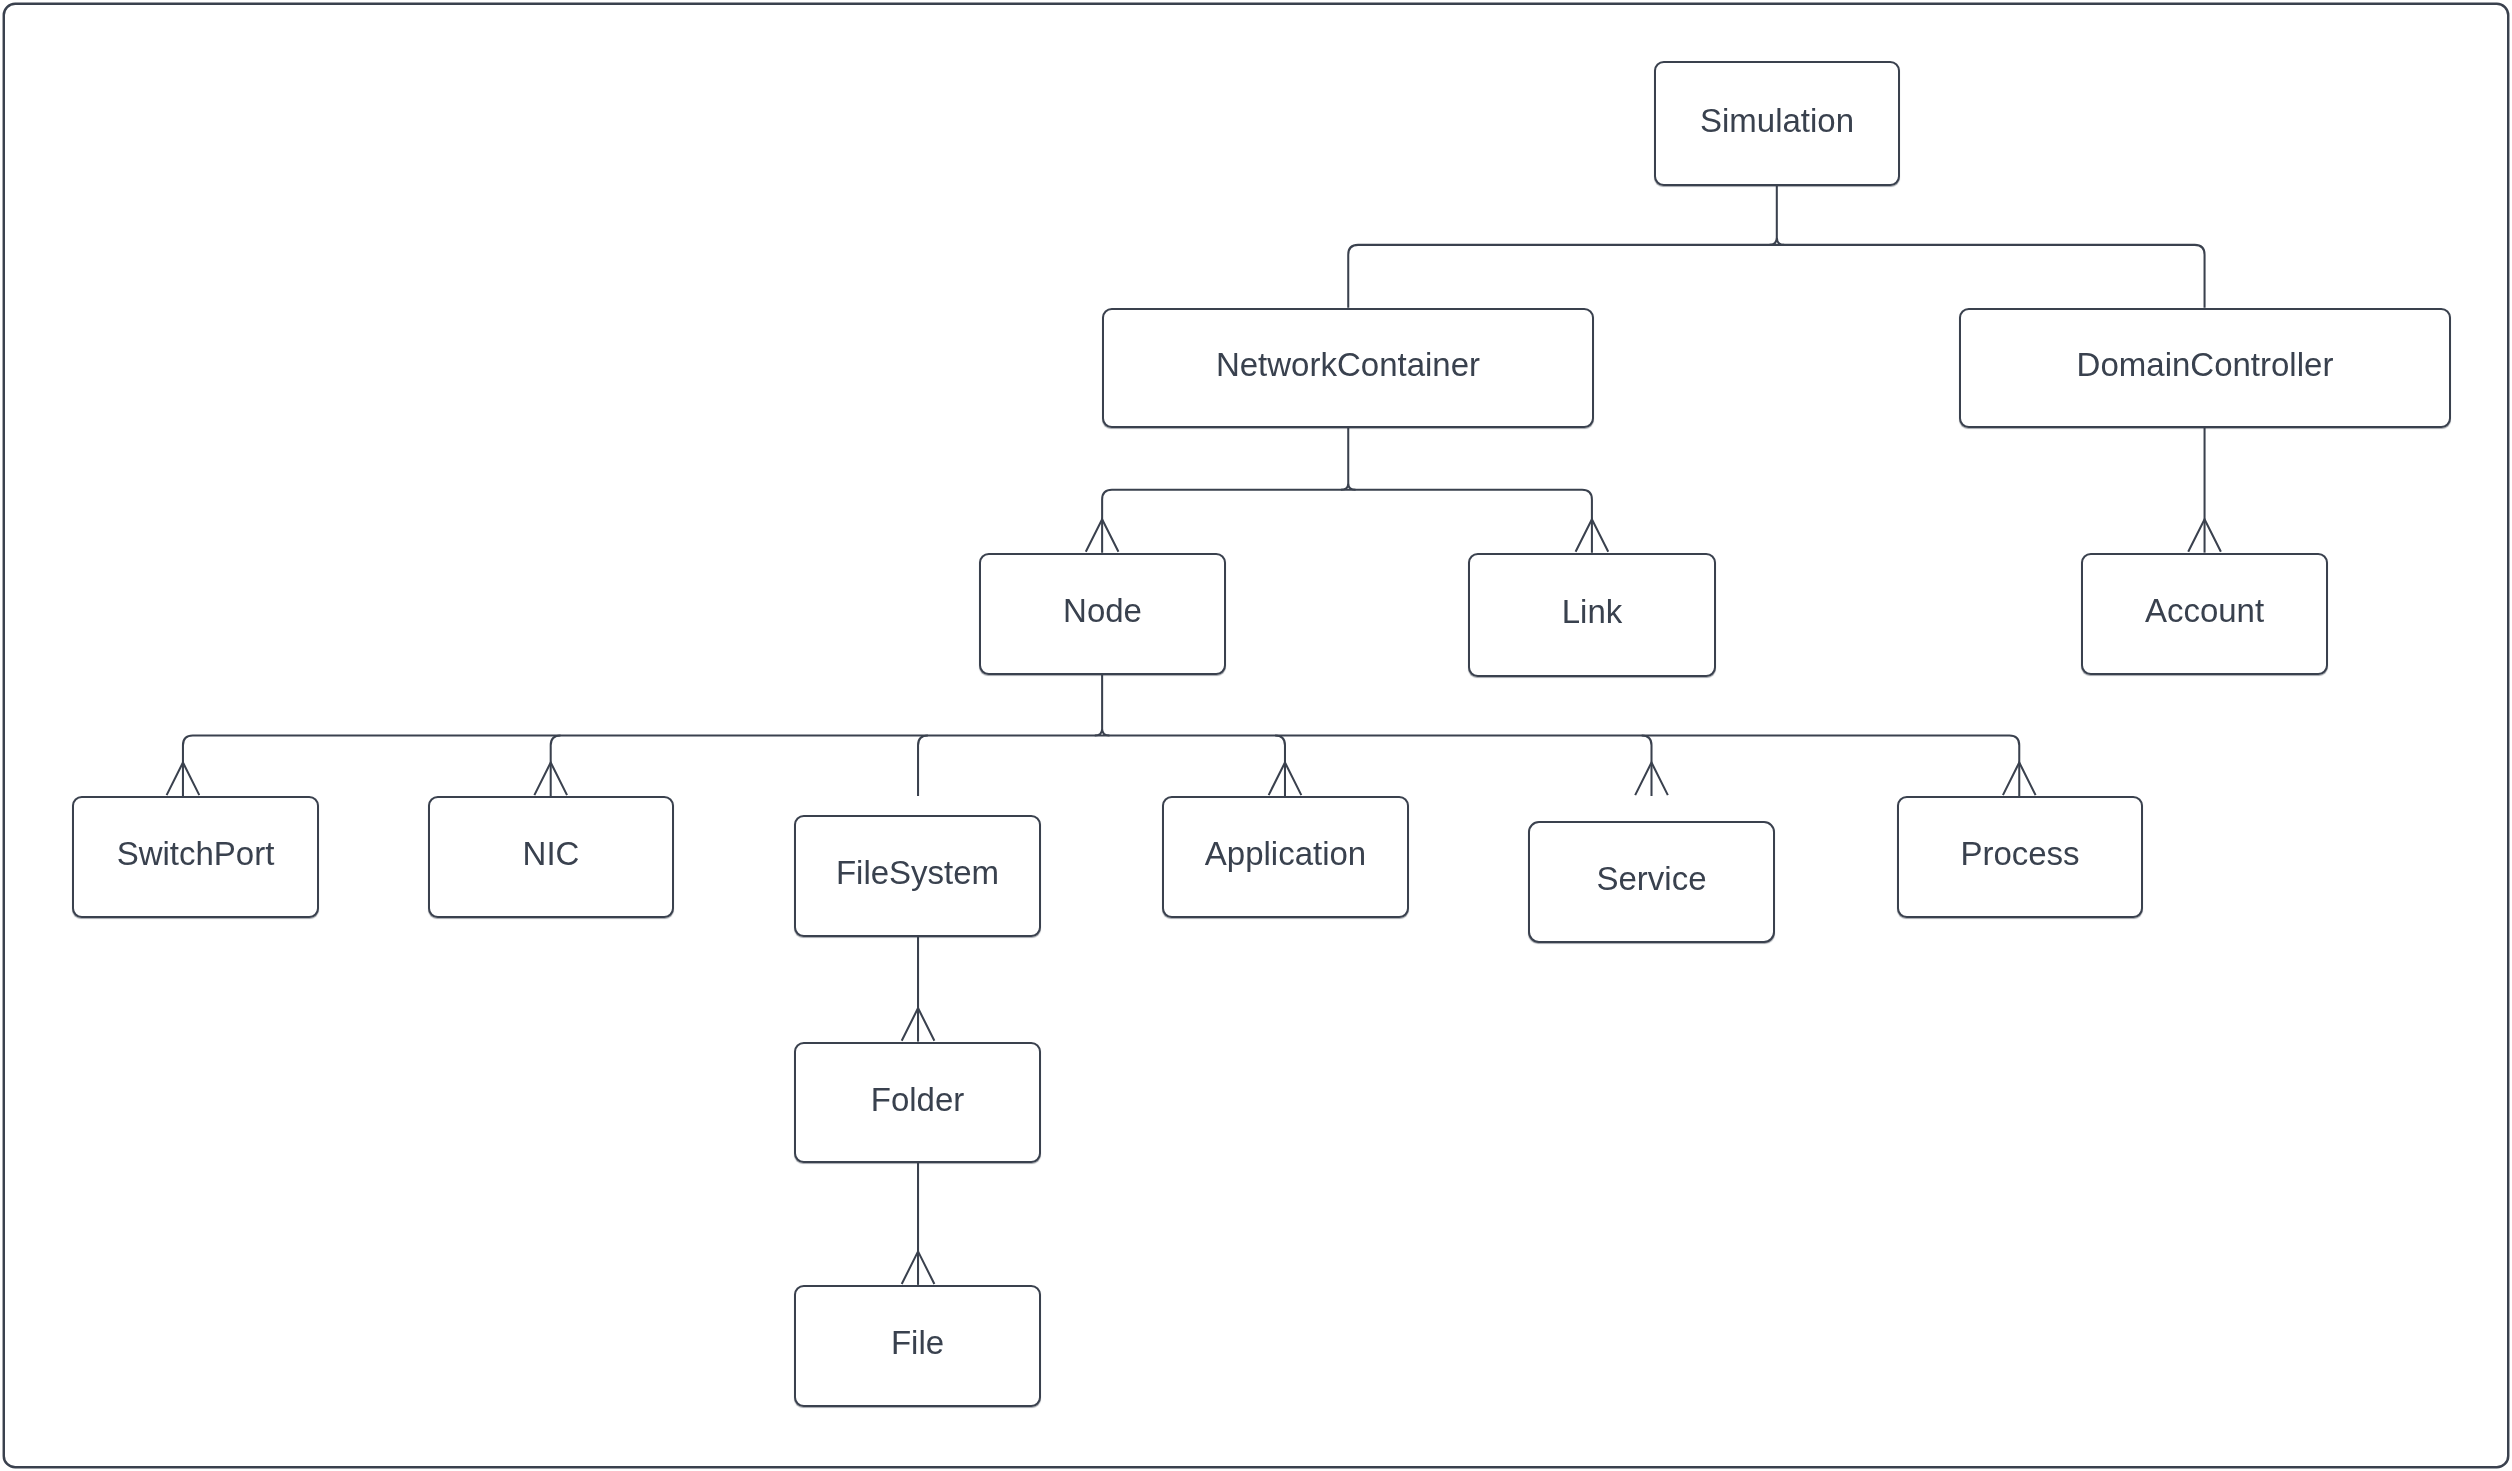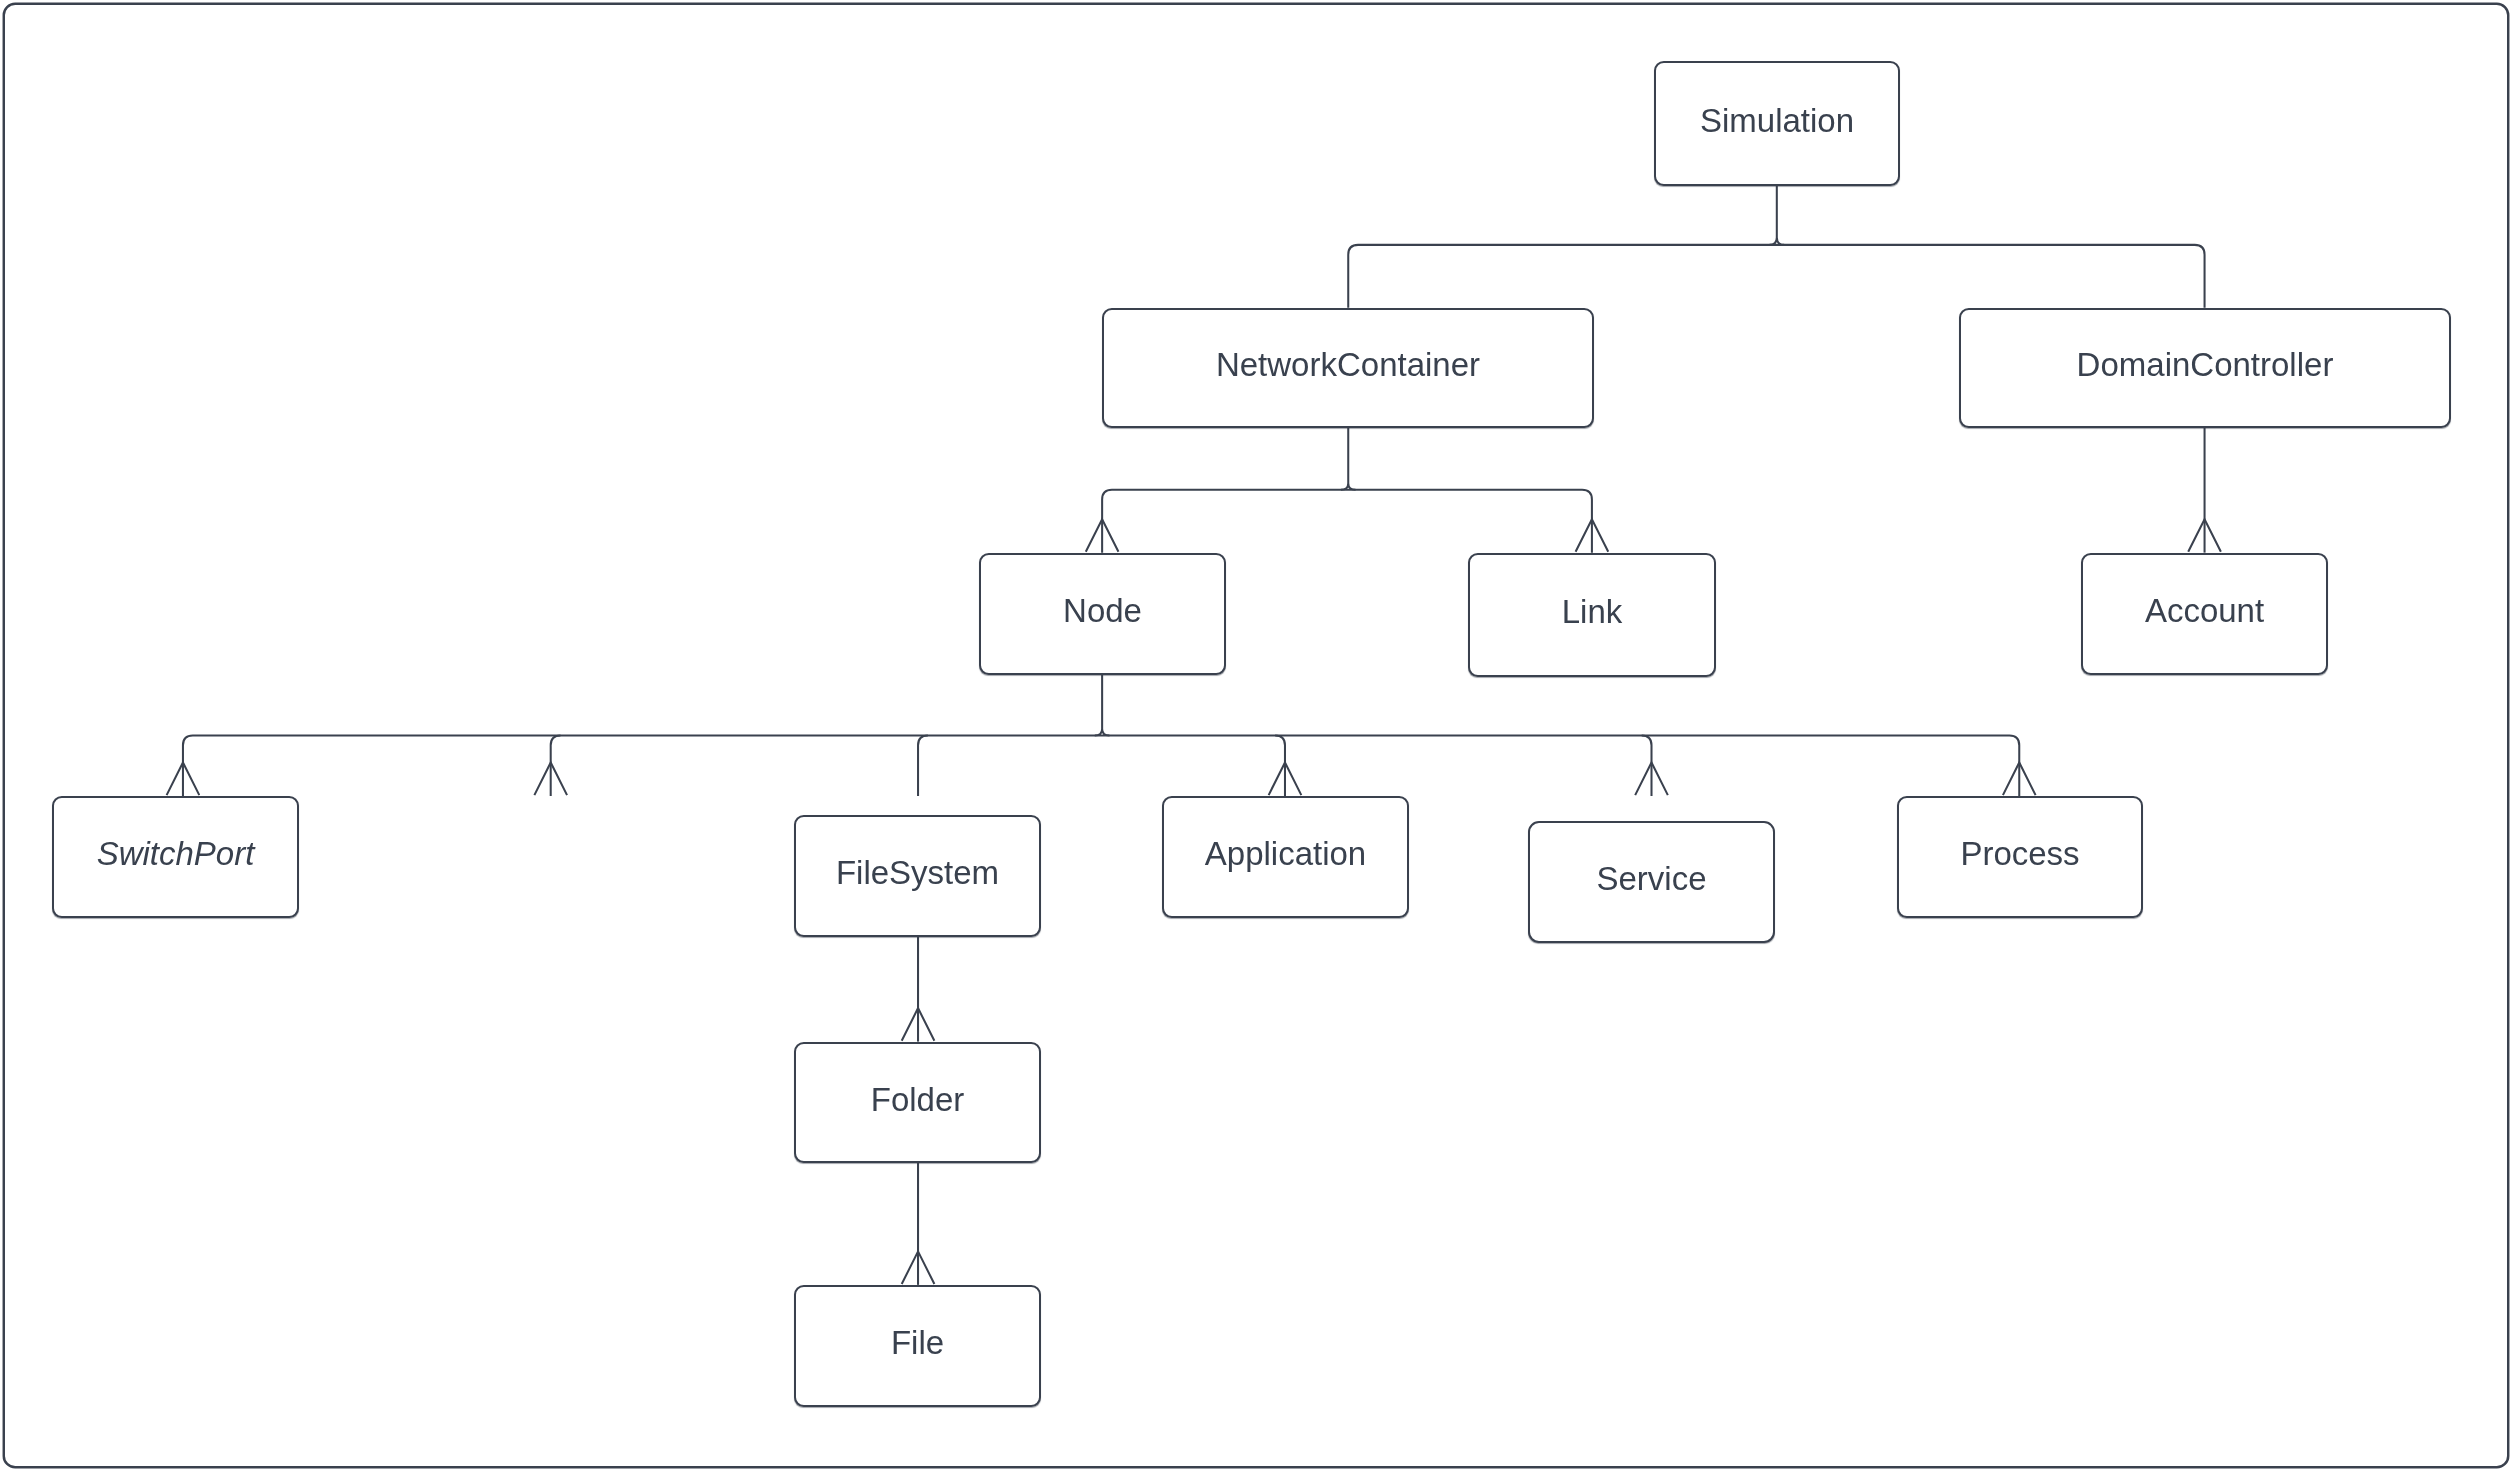--- a/index.html
+++ b/index.html
@@ -22,21 +22,21 @@
     box-shadow:0 1.6px 0.8px -0.8px rgba(58,65,78,0.45);
   }
   .node span { transform:translateY(-3.3px); white-space:nowrap; }
 
   #n-simulation  { left:1654px; top:61px;   width:246px; height:125px; }
   #n-network     { left:1102px; top:308px;  width:492px; height:120px; }
   #n-domain      { left:1959px; top:308px;  width:492px; height:120px; }
   #n-node        { left:979px; top:553px;  width:247px; height:122px;align-items:center; }
   #n-link        { left:1468px; top:553px;  width:248px; height:124px; }
   #n-account     { left:2081px; top:553px;  width:247px; height:122px; }
-  #n-switchport  { left:52px;   top:796px;  width:247px; height:122px;font-style:italic; }
+  #n-switchport  { left:72px;   top:796px;  width:247px; height:122px; }
   #n-nic         { left:428px;  top:796px;  width:246px; height:122px; }
   #n-filesystem  { left:794px;  top:796px;  width:247px; height:122px;margin-top:19px; }
   #n-application { left:1162px; top:796px;  width:247px; height:122px; }
   #n-service     { left:1528px; top:821px;  width:247px; height:122px;border-radius:11px; }
   #n-process     { left:1897px; top:796px;  width:246px; height:122px; }
   #n-folder      { left:794px;  top:1042px; width:247px; height:121px; }
   #n-file        { left:794px;  top:1285px; width:247px; height:122px; }
 </style>
 </head>
 <body>
@@ -90,20 +90,23 @@
   </div>
   <div class="node" id="n-link">
     <span>Link</span>
   </div>
   <div class="node" id="n-account">
     <span>Account</span>
   </div>
   <div class="node" id="n-switchport">
     <span>SwitchPort</span>
   </div>
+  <div class="node" id="n-nic">
+    <span>NIC</span>
+  </div>
   <div class="node" id="n-filesystem">
     <span>FileSystem</span>
   </div>
   <div class="node" id="n-application">
     <span>Application</span>
   </div>
   <div class="node" id="n-service">
     <span>Service</span>
   </div>
   <div class="node" id="n-process">

